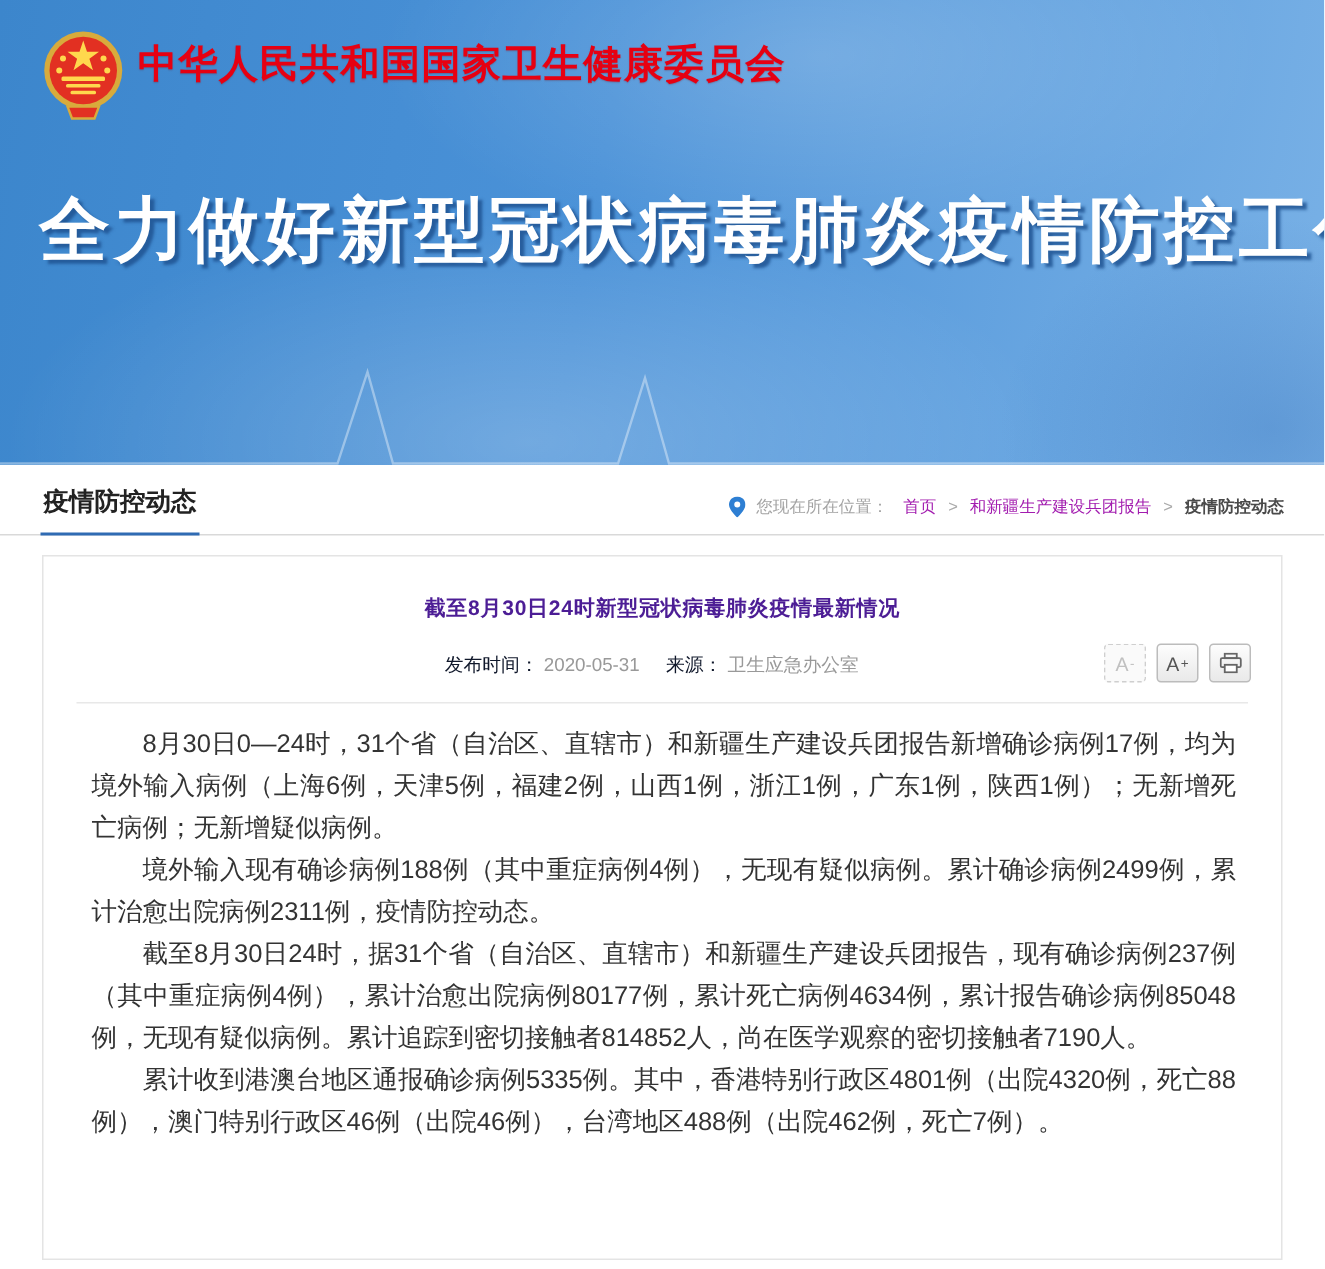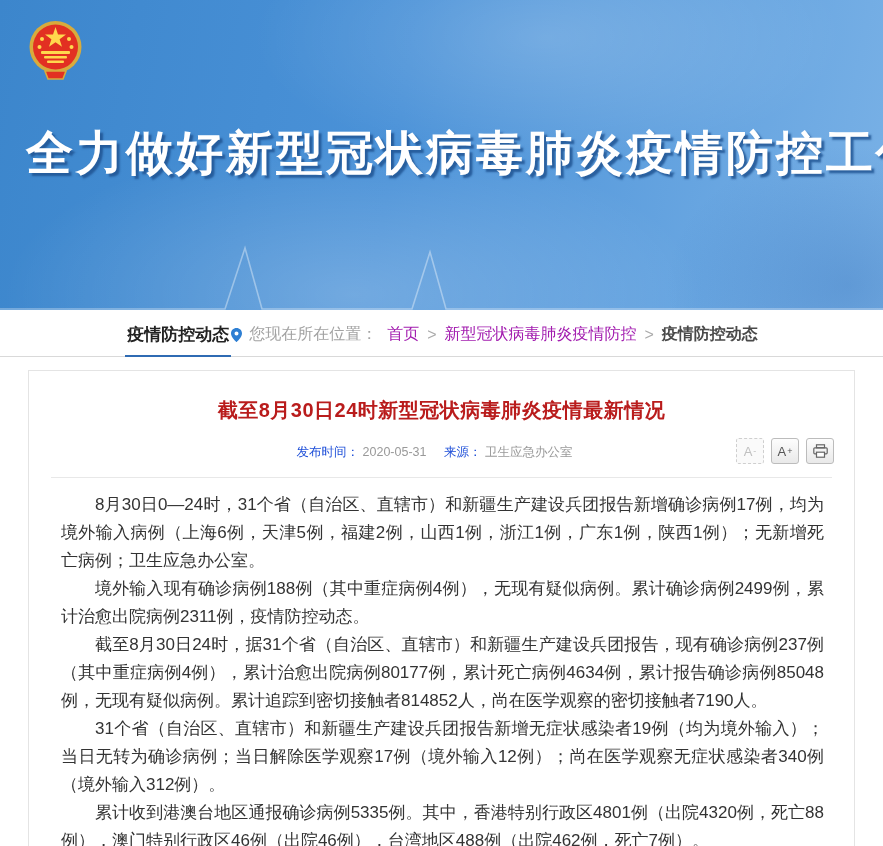--- a/index.html
+++ b/index.html
@@ -33,49 +33,49 @@
   .slogan {
     position: absolute; left: 0; right: 0; top: 122px; text-align: center;
     color: #ffffff; font-size: 47px; font-weight: bold; letter-spacing: 3px;
     text-shadow: 3px 3px 2px rgba(32,84,146,0.85);
     white-space: nowrap;
     margin-left: 26px;
   }
 
   
   .subnav {
-    display: flex; justify-content: center; align-items: flex-end;
+    display: flex; justify-content: space-between; align-items: flex-end;
     padding: 0 27px; border-bottom: 1px solid #d9d9d9; background: #fff;
     height: 47px;
   }
   .section-title {
     font-size: 17px; font-weight: bold; color: #222;
     padding: 0 2px 9px 2px; border-bottom: 2px solid #2f6bb3; margin-bottom: -1px;
   }
-  .breadcrumb { display: flex; align-items: center; padding-bottom: 11px; font-size: 16px; }
+  .breadcrumb { display: flex; align-items: center; padding-bottom: 11px; font-size: 11px; }
   .breadcrumb .pin { width: 11px; height: 14px; margin-right: 7px; }
   .crumb-label { color: #a3a3a3; margin-right: 4px; }
   .crumb-link { color: #a21caf; text-decoration: none; margin: 0 6px; cursor: pointer; }
   .crumb-sep { color: #aaa; margin: 0 2px; }
   .crumb-current { color: #4a4a4a; font-weight: bold; margin-left: 6px; }
 
   
   .article-box {
     margin: 13px 28px 0 28px; border: 1px solid #e4e4e4; background: #fff;
     min-height: 470px; position: relative; padding-bottom: 30px;
   }
   .article-title {
     margin: 26px 50px 0 50px; text-align: center;
-    color: #b91c1c; font-size: 20px; font-weight: bold; letter-spacing: 0.5px;
+    color: #4c1d95; font-size: 14px; font-weight: bold; letter-spacing: 0.5px;
   }
   .article-meta {
     position: relative; margin-top: 20px; text-align: center;
     color: #999; font-size: 12.5px;
   }
-  .meta-label { color: #1d4ed8; margin-top: 36px; }
+  .meta-label { color: #0f172a; margin-top: 36px; }
   .meta-value { color: #999; margin-right: 14px; }
   .tools { position: absolute; right: 20px; top: -6px; display: flex; gap: 7px; }
   .tool-btn {
     width: 28px; height: 26px; border-radius: 3px;
     border: 1px solid #bcbcbc; background: linear-gradient(#fdfdfd, #e9e9e9);
     font-size: 13px; color: #555; font-family: "Liberation Sans", sans-serif;
     display: flex; align-items: center; justify-content: center; cursor: pointer;
     line-height: 1;
   }
   .tool-btn sup { font-size: 9px; margin-left: 1px; }
@@ -108,36 +108,37 @@
         <circle cx="15" cy="20" r="2" fill="#ffd84d"></circle>
         <circle cx="42" cy="20" r="2" fill="#ffd84d"></circle>
         <circle cx="12.5" cy="28" r="2" fill="#ffd84d"></circle>
         <circle cx="44.5" cy="28" r="2" fill="#ffd84d"></circle>
         <rect x="14" y="32" width="29" height="3" rx="1" fill="#ffd84d"></rect>
         <rect x="17" y="37" width="23" height="2.4" rx="1" fill="#ffd84d"></rect>
         <rect x="20" y="41.5" width="17" height="2.4" rx="1" fill="#ffd84d"></rect>
         <path d="M18 52 L39 52 L36 60 L21 60 Z" fill="#e23022" stroke="#d8ab3c" stroke-width="1.6"></path>
       </svg>
       <div class="brand-text">
+        <div class="brand-cn">中华人民共和国国家卫生健康委员会</div>
       </div>
     </div>
 
     <div class="slogan">全力做好新型冠状病毒肺炎疫情防控工作</div>
   </header>
 
   <nav class="subnav">
     <div class="section-title">疫情防控动态</div>
     <div class="breadcrumb">
       <svg class="pin" viewBox="0 0 11 14">
         <path d="M5.5 0 C2.4 0 0 2.4 0 5.4 C0 9.2 5.5 14 5.5 14 C5.5 14 11 9.2 11 5.4 C11 2.4 8.6 0 5.5 0 Z M5.5 7.4 A2 2 0 1 1 5.5 3.4 A2 2 0 0 1 5.5 7.4 Z" fill="#2e7fd3"></path>
       </svg>
       <span class="crumb-label">您现在所在位置：</span>
       <a class="crumb-link">首页</a>
       <span class="crumb-sep">&gt;</span>
-      <a class="crumb-link">新型冠状病毒肺炎疫情防控</a>
+      <a class="crumb-link">和新疆生产建设兵团报告</a>
       <span class="crumb-sep">&gt;</span>
       <span class="crumb-current">疫情防控动态</span>
     </div>
   </nav>
 
   <main class="article-box">
     <h1 class="article-title">截至8月30日24时新型冠状病毒肺炎疫情最新情况</h1>
 
     <div class="article-meta">
       <span class="meta-label">发布时间：</span>
@@ -160,21 +161,20 @@
             <rect x="0.8" y="3.8" width="13.4" height="6" rx="1" fill="none" stroke="#666" stroke-width="1.2"></rect>
             <rect x="3.5" y="8.2" width="8" height="5" fill="#fff" stroke="#666" stroke-width="1.2"></rect>
           </svg>
         </button>
       </div>
     </div>
 
     <div class="title-divider"></div>
 
     <div class="article-content">
-      <p>8月30日0—24时，31个省（自治区、直辖市）和新疆生产建设兵团报告新增确诊病例17例，均为境外输入病例（上海6例，天津5例，福建2例，山西1例，浙江1例，广东1例，陕西1例）；无新增死亡病例；卫生应急办公室。</p>
+      <p>8月30日0—24时，31个省（自治区、直辖市）和新疆生产建设兵团报告新增确诊病例17例，均为境外输入病例（上海6例，天津5例，福建2例，山西1例，浙江1例，广东1例，陕西1例）；无新增死亡病例；无新增疑似病例。</p>
       <p>境外输入现有确诊病例188例（其中重症病例4例），无现有疑似病例。累计确诊病例2499例，累计治愈出院病例2311例，疫情防控动态。</p>
       <p>截至8月30日24时，据31个省（自治区、直辖市）和新疆生产建设兵团报告，现有确诊病例237例（其中重症病例4例），累计治愈出院病例80177例，累计死亡病例4634例，累计报告确诊病例85048例，无现有疑似病例。累计追踪到密切接触者814852人，尚在医学观察的密切接触者7190人。</p>
-      <p>31个省（自治区、直辖市）和新疆生产建设兵团报告新增无症状感染者19例（均为境外输入）；当日无转为确诊病例；当日解除医学观察17例（境外输入12例）；尚在医学观察无症状感染者340例（境外输入312例）。</p>
       <p>累计收到港澳台地区通报确诊病例5335例。其中，香港特别行政区4801例（出院4320例，死亡88例），澳门特别行政区46例（出院46例），台湾地区488例（出院462例，死亡7例）。</p>
     </div>
   </main>
 
 </div>
 
 </body></html>

